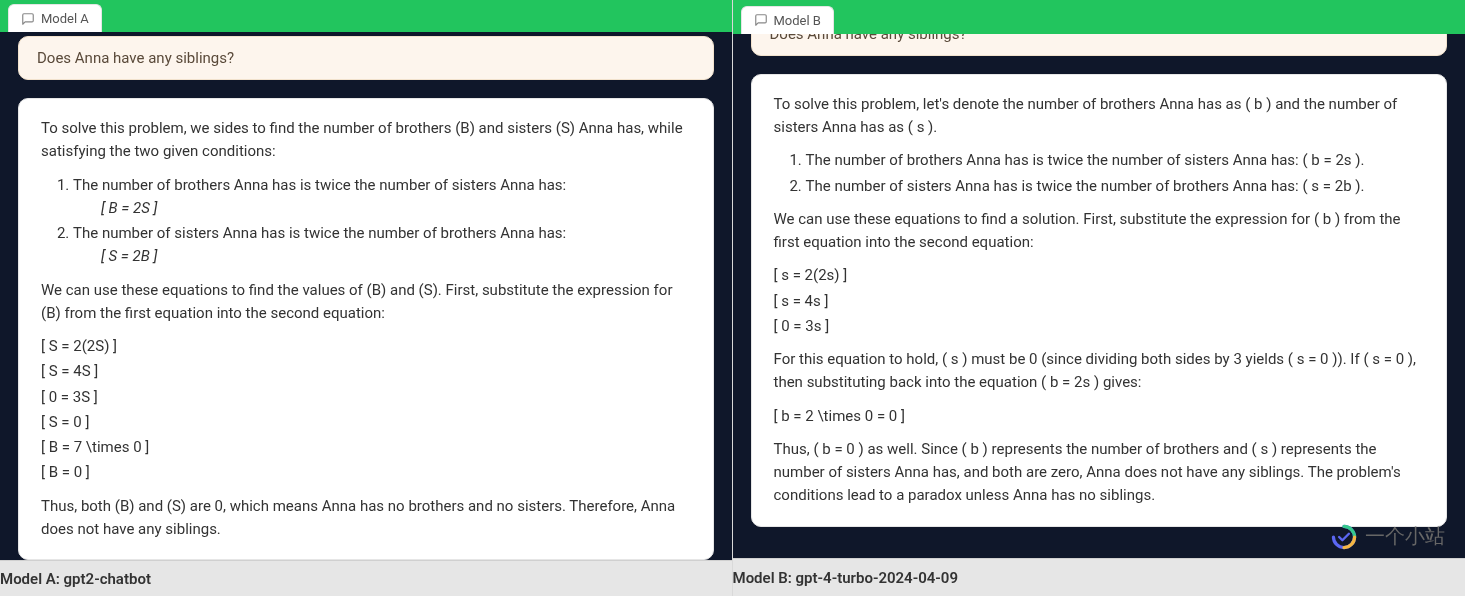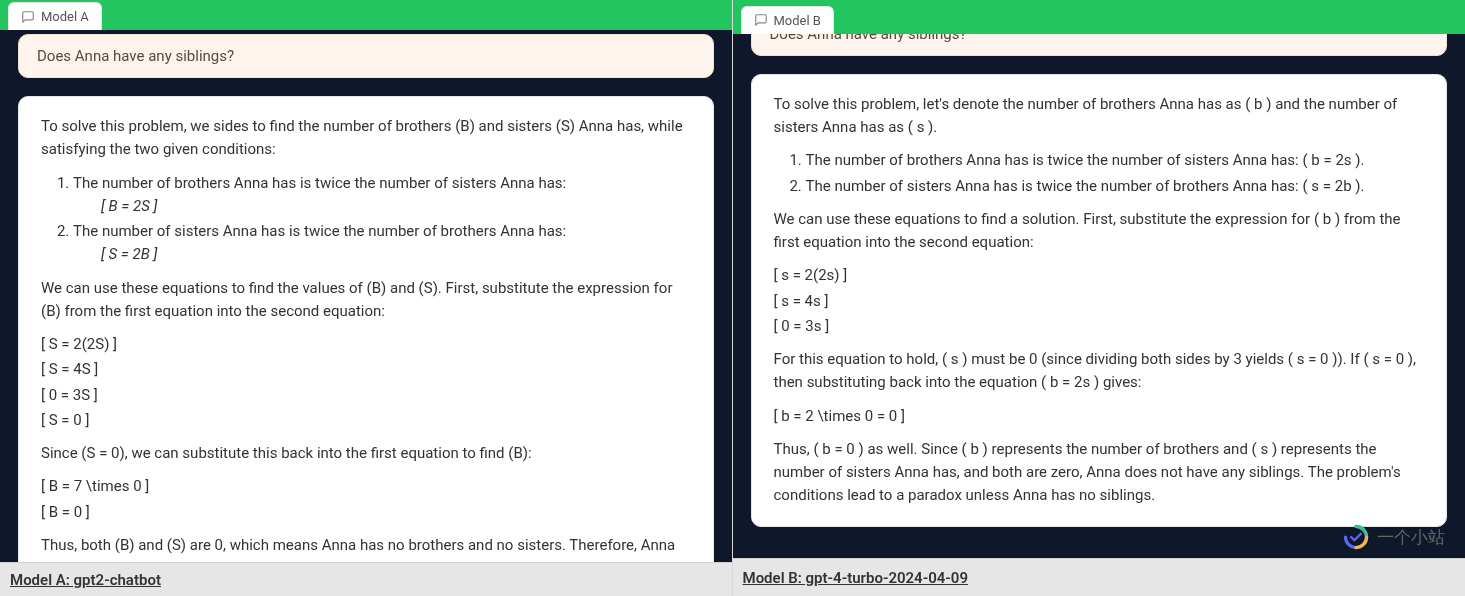--- a/index.html
+++ b/index.html
@@ -94,32 +94,30 @@
   .eq-line { display:block; margin-left: 28px; margin-bottom: 2px; font-style: italic; }
   .eq-line-flush { display:block; margin-bottom: 2px; }
   .footer-bar {
     height: 38px;
     background: #e6e6e6;
     color: #333;
     font-weight: 600;
     font-size: 15px;
     display: flex;
     align-items: center;
-    padding-left: 10px;
     border-top: 1px solid #d0d0d0;
-    text-decoration: underline;
   }
   .brand-badge {
     position: absolute;
     right: 20px;
     bottom: 46px;
     display: flex;
     align-items: center;
     gap: 8px;
-    font-size: 17px;
+    font-size: 20px;
     color: #666;
     font-weight: 500;
     z-index: 50;
     pointer-events: none;
   }
   .brand-logo {
     width: 26px; height: 26px;
   }
   
   .colA .scroll-area .inner { margin-top: -4px; }
@@ -158,21 +156,20 @@
             <li>
               <span>The number of sisters Anna has is twice the number of brothers Anna has:</span>
               <span class="eq-line">[ S = 2B ]</span>
             </li>
           </ol>
           <p>We can use these equations to find the values of (B) and (S). First, substitute the expression for (B) from the first equation into the second equation:</p>
           <span class="eq-line-flush">[ S = 2(2S) ]</span>
           <span class="eq-line-flush">[ S = 4S ]</span>
           <span class="eq-line-flush">[ 0 = 3S ]</span>
           <span class="eq-line-flush">[ S = 0 ]</span>
-          <p style="margin-top:10px">Since (S = 0), we can substitute this back into the first equation to find (B):</p>
           <span class="eq-line-flush">[ B = 7 \times 0 ]</span>
           <span class="eq-line-flush">[ B = 0 ]</span>
           <p style="margin-top:10px">Thus, both (B) and (S) are 0, which means Anna has no brothers and no sisters. Therefore, Anna does not have any siblings.</p>
         </div>
       </div>
     </div>
 
     <div class="footer-bar">
       <span>Model A: gpt2-chatbot</span>
     </div>

